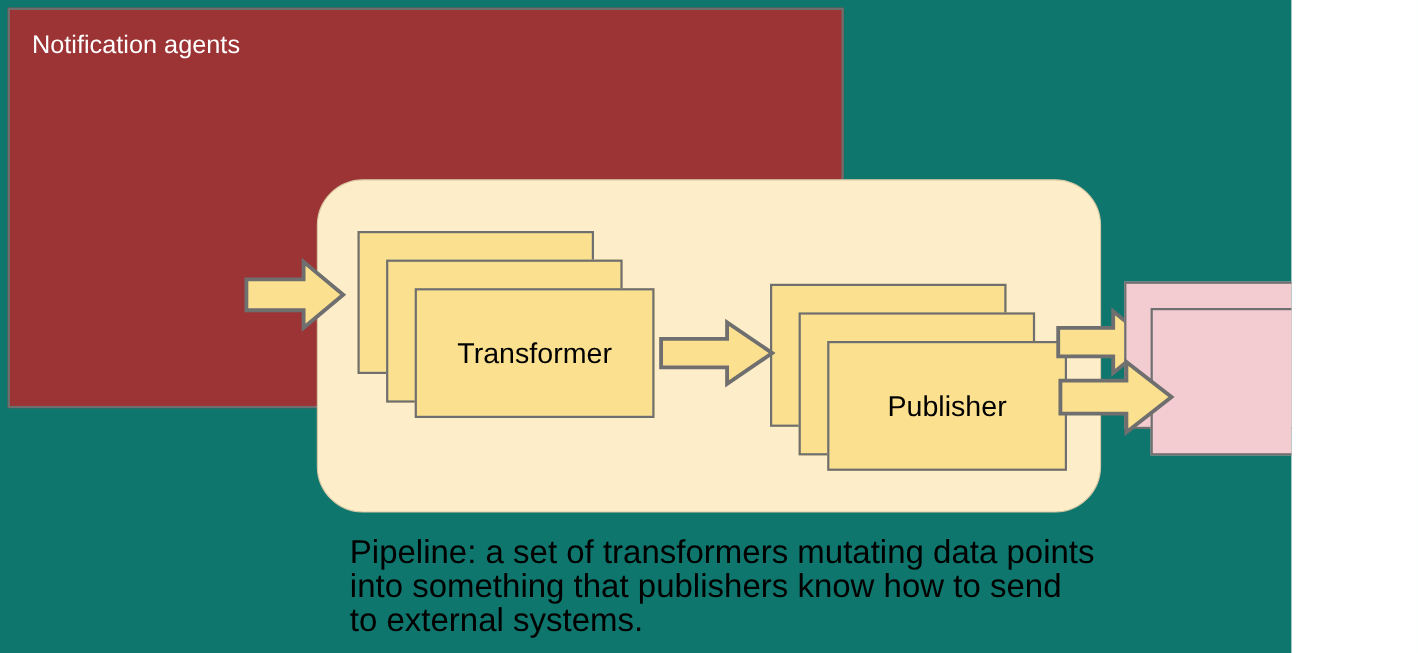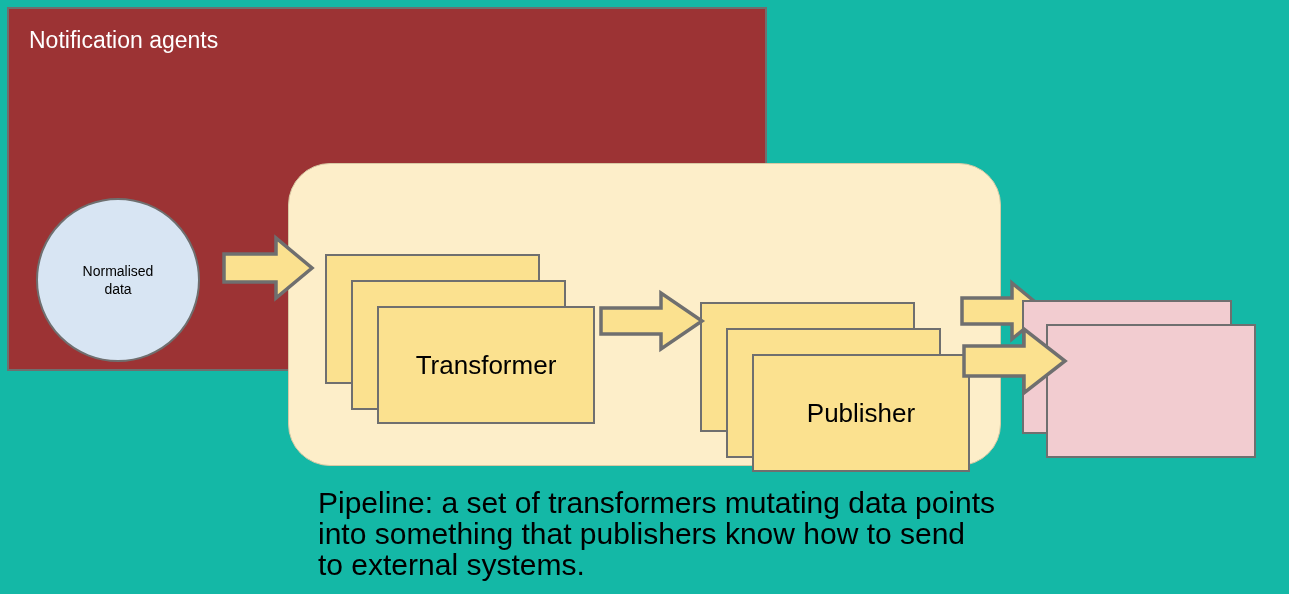--- a/index.html
+++ b/index.html
@@ -5,23 +5,23 @@
   html, body {
     margin: 0;
     padding: 0;
     background: #ffffff;
   }
   body {
     font-family: "Liberation Sans", sans-serif;
   }
   #canvas {
     position: relative;
-    width: 1289px;
+    width: 1174px;
     height: 594px;
-    background: #14b8a6;
+    background: #0f766e;
     overflow: hidden;
   }
 
   
   .agents-box {
     position: absolute;
     left: 7px;
     top: 7px;
     width: 760px;
     height: 364px;
@@ -83,21 +83,20 @@
     position: absolute;
     z-index: 6;
   }
   .card {
     position: absolute;
     box-sizing: border-box;
     border: 2px solid #6f6f6f;
     display: flex;
     align-items: center;
     justify-content: center;
-    margin-top: 44px;
   }
   .card-yellow { background: #fbe18f; }
   .card-pink   { background: #f2ccd0; }
   .card-label {
     font-size: 26px;
     color: #000000;
     white-space: nowrap;
   }
 
   
@@ -145,24 +144,20 @@
 </style>
 </head>
 <body>
 
 <div id="canvas">
 
   <div class="agents-box">
     <div class="agents-title">Notification agents</div>
   </div>
 
-  <div class="data-circle">
-    <span class="data-circle-label">Normalised
-data</span>
-  </div>
 
   <div class="pipeline-box"></div>
 
   <div class="arrow arrow-in">
     <svg viewBox="0 0 92 66" width="92" height="66">
       <polygon points="2,19 54,19 54,3 90,33 54,63 54,47 2,47" fill="#fbe18f" stroke="#6f6f6f" stroke-width="3.5" stroke-linejoin="miter"></polygon>
     </svg>
   </div>
 
   <div class="stack stack-transformer">

